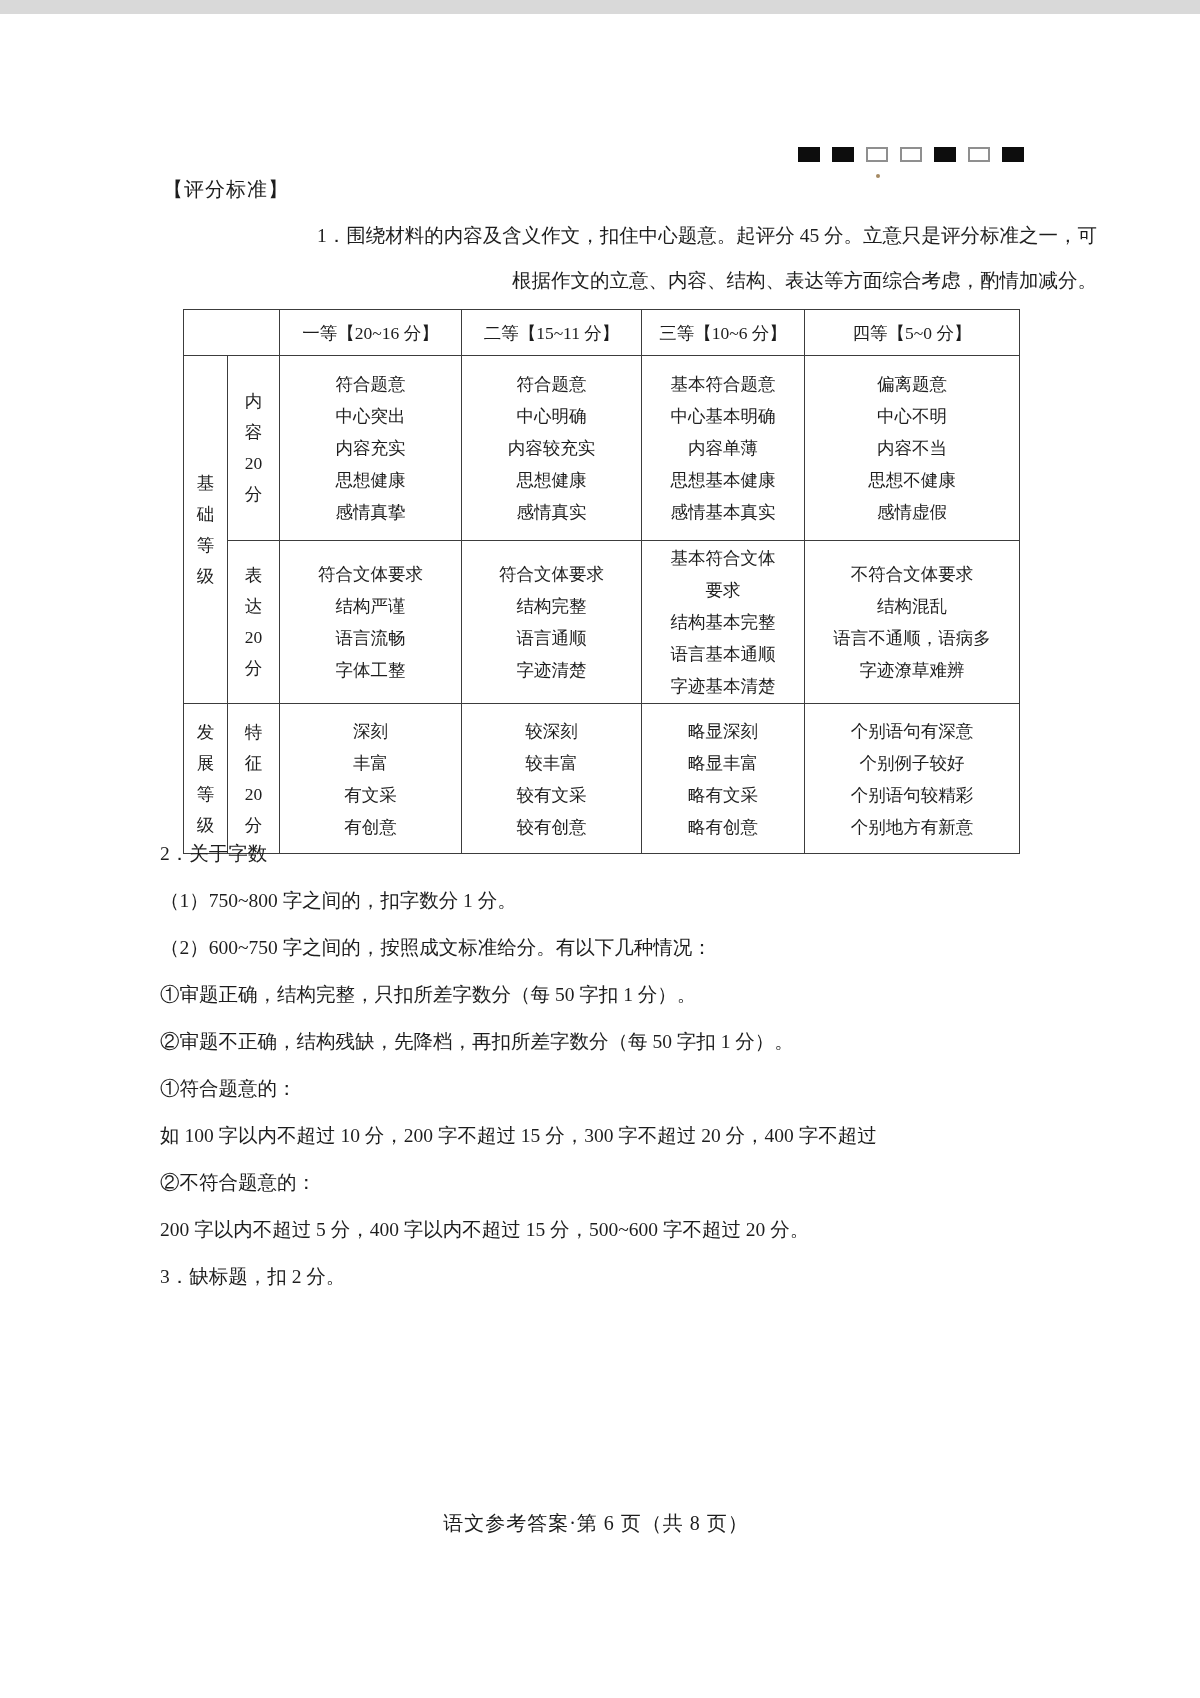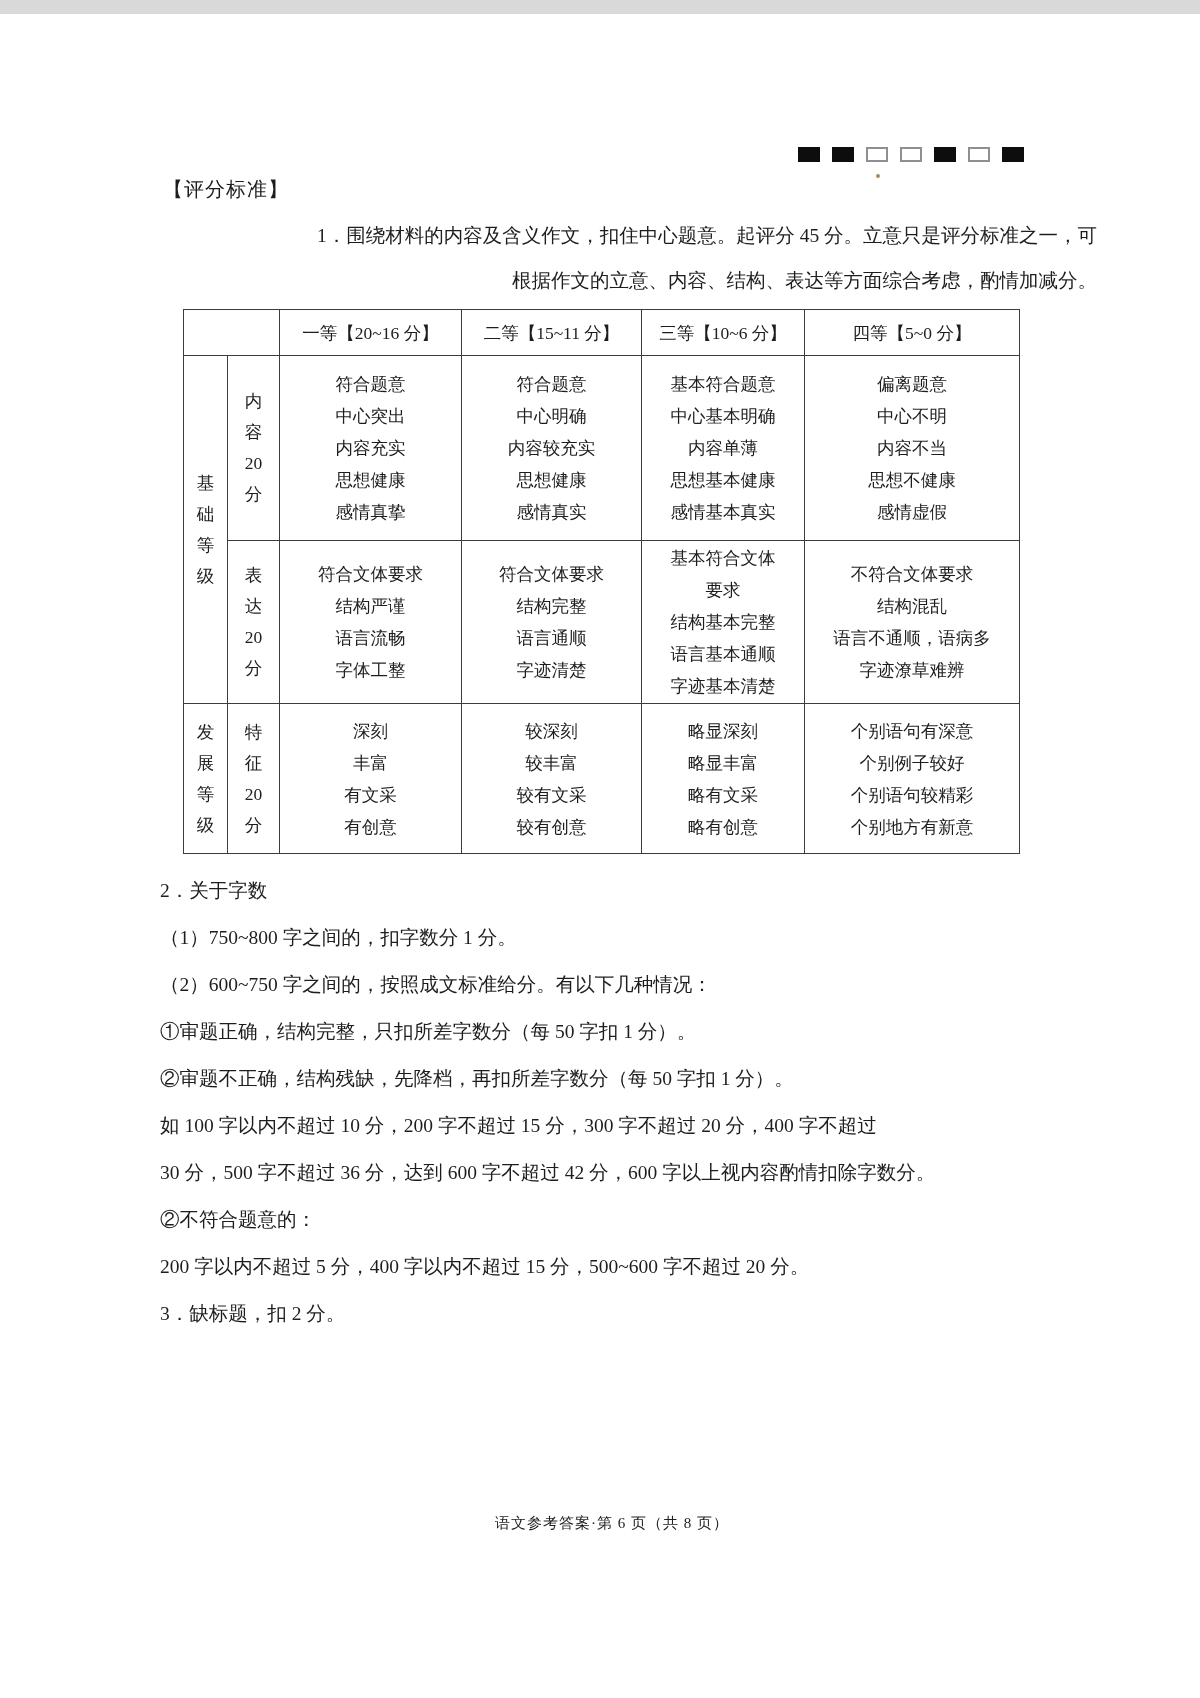--- a/index.html
+++ b/index.html
@@ -29,32 +29,32 @@
   }
   table.rubric td{
     border:1.6px solid #3c3c3c;padding:0;
     font-size:17.5px;line-height:32px;
     text-align:center;vertical-align:middle;
     white-space:pre-line;font-weight:normal;
   }
   tr.hrow td{height:45px;line-height:20px;}
   .vlabel{line-height:31px !important;}
 
-  .items{position:absolute;left:160px;top:853px;width:920px;font-size:19.5px;}
+  .items{position:absolute;left:160px;top:816px;width:920px;font-size:19.5px;}
   .items p{margin:0;line-height:47px;white-space:pre;}
   .in3{margin-left:3px;}
   .in12{margin-left:12px;}
   .in15{margin-left:15px;}
   .in38{margin-left:38px;}
   .in40{margin-left:40px;}
   .inneg{margin-left:-20px;}
 
   .footer{
-    position:absolute;left:172px;top:1497px;width:880px;
-    text-align:center;font-size:15px;line-height:24px;letter-spacing:1px;
+    position:absolute;left:156px;top:1497px;width:880px;
+    text-align:center;font-size:20px;line-height:24px;letter-spacing:1px;
   }
 </style>
 </head>
 <body>
 
 <div class="page">
 
   <div class="marks">
     <span class="mark filled"></span>
     <span class="mark filled"></span>
@@ -169,22 +169,22 @@
       </tr>
     </tbody>
   </table>
 
   <div class="items">
     <p class="in3">2．关于字数</p>
     <p class="in12">（1）750~800 字之间的，扣字数分 1 分。</p>
     <p class="in12">（2）600~750 字之间的，按照成文标准给分。有以下几种情况：</p>
     <p class="in15">①审题正确，结构完整，只扣所差字数分（每 50 字扣 1 分）。</p>
     <p class="in15">②审题不正确，结构残缺，先降档，再扣所差字数分（每 50 字扣 1 分）。</p>
+    <p class="in15">①符合题意的：</p>
     <p class="in40">如 100 字以内不超过 10 分，200 字不超过 15 分，300 字不超过 20 分，400 字不超过</p>
-    <p class="inneg">30 分，500 字不超过 36 分，达到 600 字不超过 42 分，600 字以上视内容酌情扣除字数分。</p>
     <p class="in15">②不符合题意的：</p>
     <p class="in38">200 字以内不超过 5 分，400 字以内不超过 15 分，500~600 字不超过 20 分。</p>
     <p class="in3">3．缺标题，扣 2 分。</p>
   </div>
 
   <div class="footer">语文参考答案·第 6 页（共 8 页）</div>
 
 </div>
 
 </body></html>

